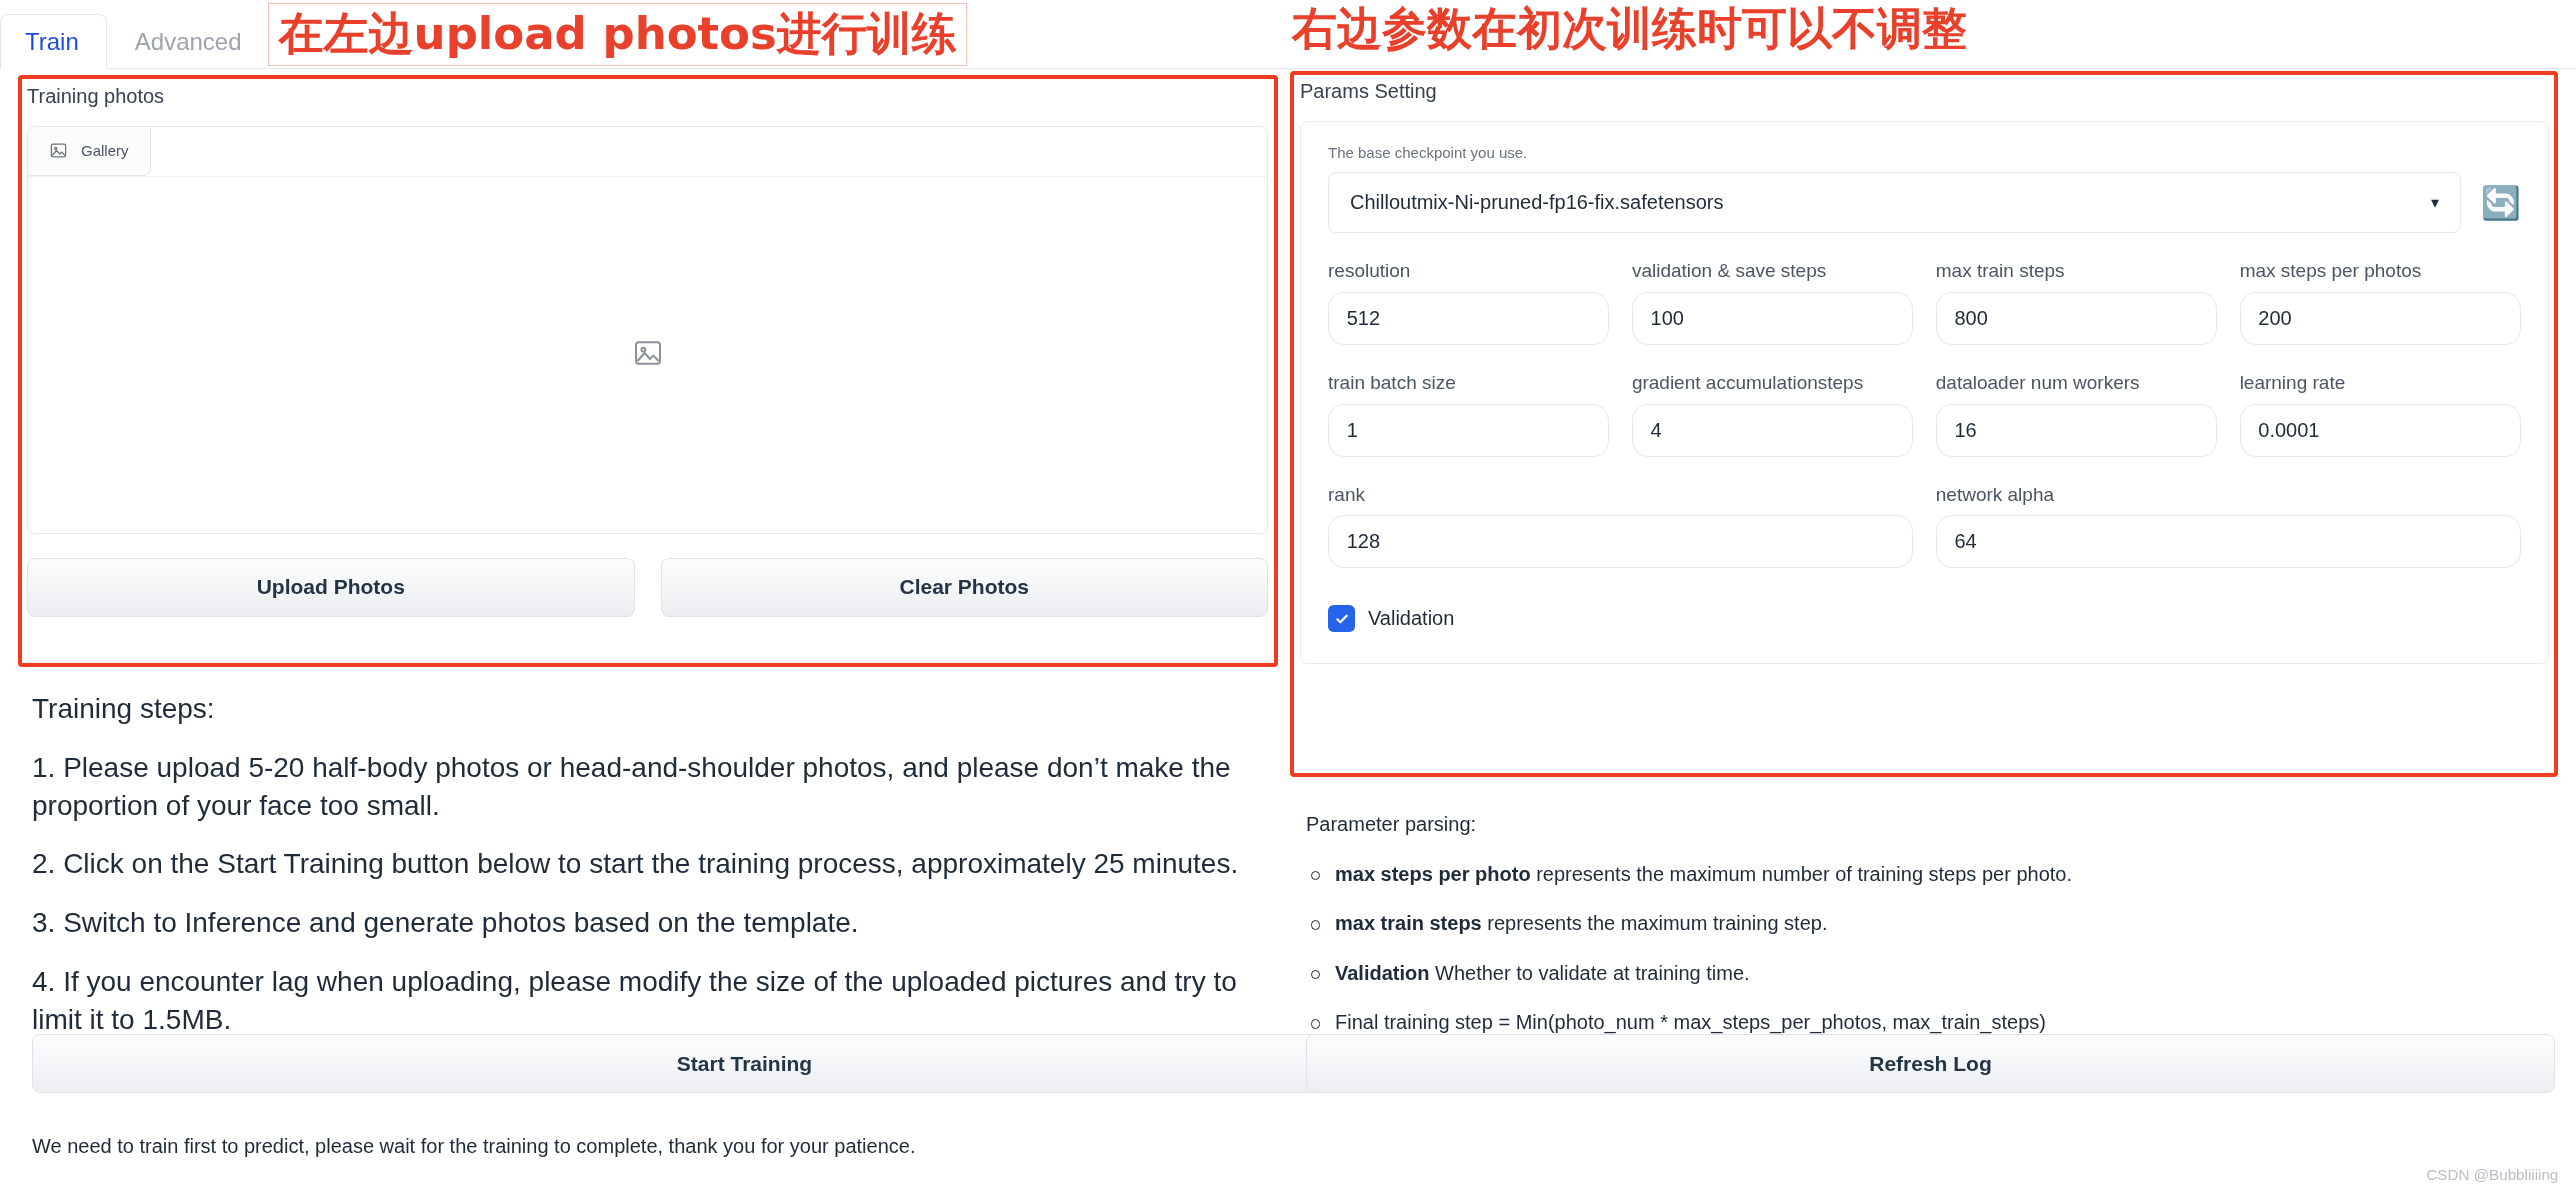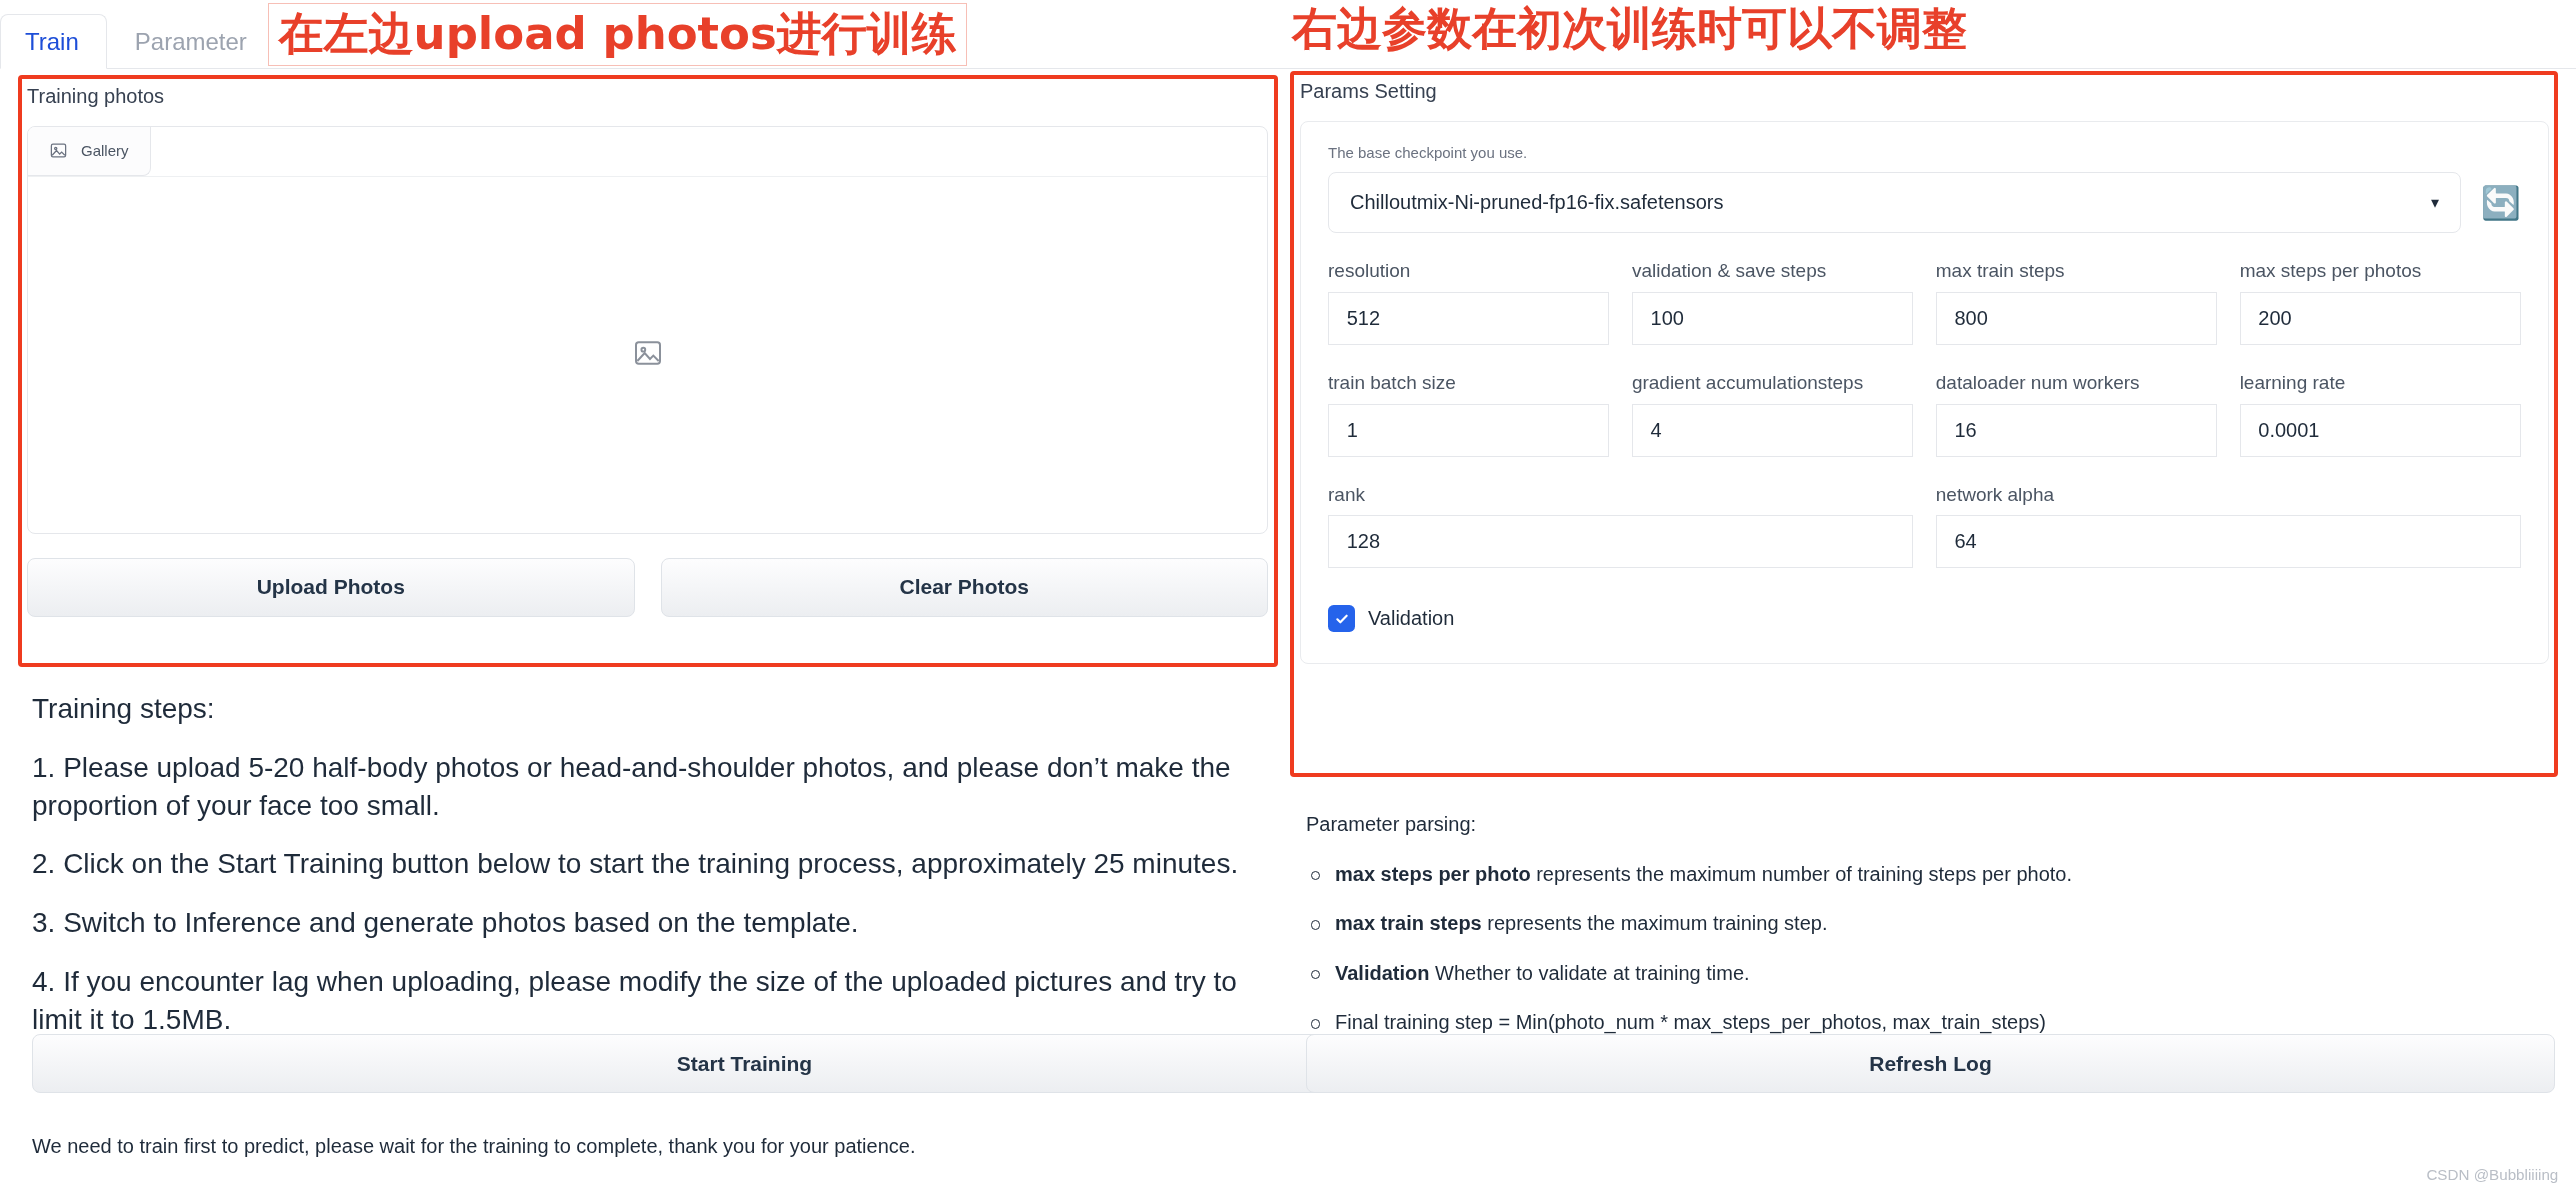--- a/index.html
+++ b/index.html
@@ -249,21 +249,21 @@
     margin-top: 27px;
   }
   .field-label {
     font-size: 19px;
     color: #4b5563;
     margin-bottom: 9.6px;
   }
   .textbox {
     height: 53px;
     border: 0.8px solid #e5e7eb;
-    border-radius: 0;
+    border-radius: 16px;
     background: #ffffff;
     display: flex;
     align-items: center;
     padding: 0 17.7px;
     font-size: 20px;
     color: #1f2b3a;
     cursor: text;
   }
 
   .checkrow {
@@ -326,21 +326,21 @@
   }
 </style>
 </head>
 <body>
 
 <div class="tabbar">
   <div class="tab active">
     <span>Train</span>
   </div>
   <div class="tab">
-    <span>Parameter</span>
+    <span>Advanced</span>
   </div>
 </div>
 
 <div class="annot annot-1">在左边upload photos进行训练</div>
 <div class="annot annot-2">右边参数在初次训练时可以不调整</div>
 
 <div class="redbox redbox-left"></div>
 <div class="redbox redbox-right"></div>
 
 <div class="panel panel-left">

